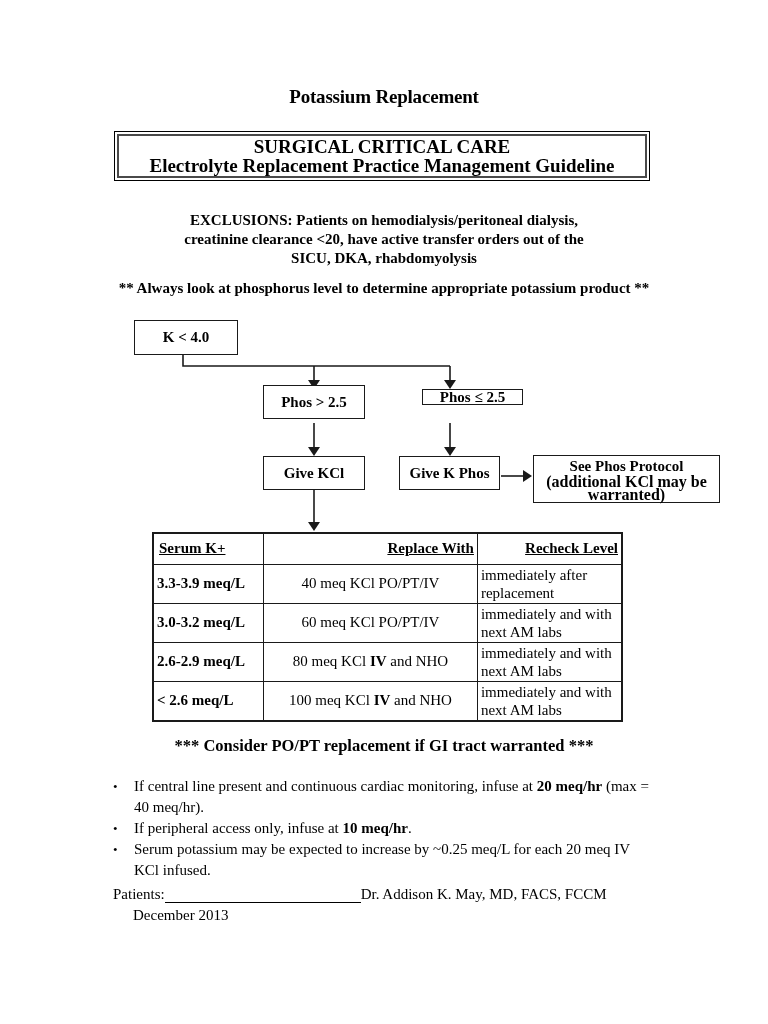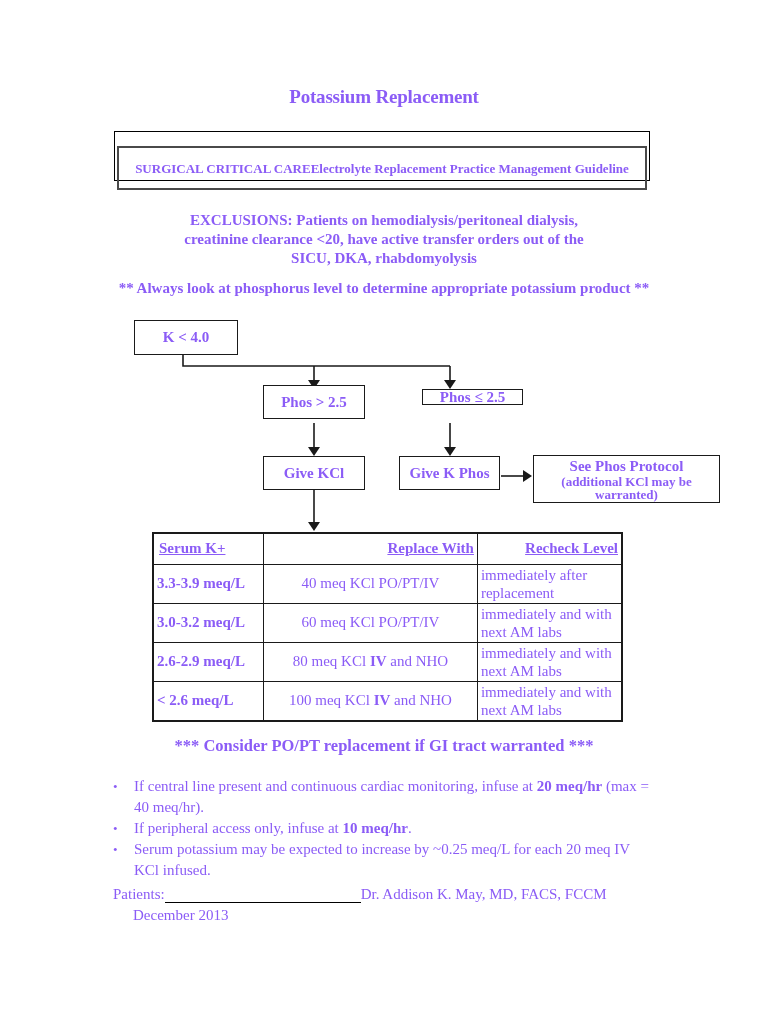--- a/index.html
+++ b/index.html
@@ -4,21 +4,21 @@
 <style>
   * { margin: 0; padding: 0; box-sizing: border-box; }
   html, body { background: #ffffff; }
   .page {
     position: relative;
     width: 768px;
     height: 1024px;
     margin: 0 auto;
     background: #ffffff;
     font-family: "Liberation Serif", "DejaVu Serif", serif;
-    color: #8b5cf6;
+    color: #000000;
     overflow: hidden;
   }
   .page-title {
     position: absolute;
     left: 0; right: 0; top: 86px;
     text-align: center;
     font-size: 19px;
     font-weight: bold;
     letter-spacing: -0.2px;
   }
@@ -27,28 +27,27 @@
     left: 114px; top: 131px;
     width: 536px; height: 50px;
     border: 1.5px solid #000000;
     padding: 2px;
     background: #ffffff;
   }
   .guideline-box-inner {
     width: 100%; height: 100%;
     border: 2px solid #4a4a4a;
     display: flex;
-    flex-direction: row;
+    flex-direction: column;
     justify-content: center;
     align-items: center;
     text-align: center;
-    font-size: 13px;
+    font-size: 19px;
     font-weight: bold;
     line-height: 19px;
-    margin-top: 12px;
   }
   .exclusions {
     position: absolute;
     left: 0; right: 0; top: 211px;
     text-align: center;
     font-size: 15px;
     font-weight: bold;
     line-height: 19px;
   }
   .phos-note {
@@ -75,21 +74,21 @@
     text-align: center;
     font-size: 15px;
     font-weight: bold;
   }
   .box-k      { left: 134px; top: 320px; width: 104px; height: 35px; }
   .box-ph-hi  { left: 263px; top: 385px; width: 102px; height: 34px; }
   .box-ph-lo  { left: 422px; top: 389px; width: 101px; height: 16px; }
   .box-kcl    { left: 263px; top: 456px; width: 102px; height: 34px; }
   .box-kphos  { left: 399px; top: 456px; width: 101px; height: 34px; }
   .box-proto  { left: 533px; top: 455px; width: 187px; height: 48px; line-height: 17px; }
-  .proto-sub  { font-size: 13px; font-weight: bold; line-height: 13px; }
+  .proto-sub  { font-size: 16px; font-weight: bold; line-height: 13px; }
   table.k-table {
     position: absolute;
     left: 152px; top: 532px;
     width: 471px;
     border-collapse: collapse;
     font-size: 15px;
   }
   table.k-table th, table.k-table td {
     border: 1.5px solid #1a1a1a;
     padding: 1px 3px;

